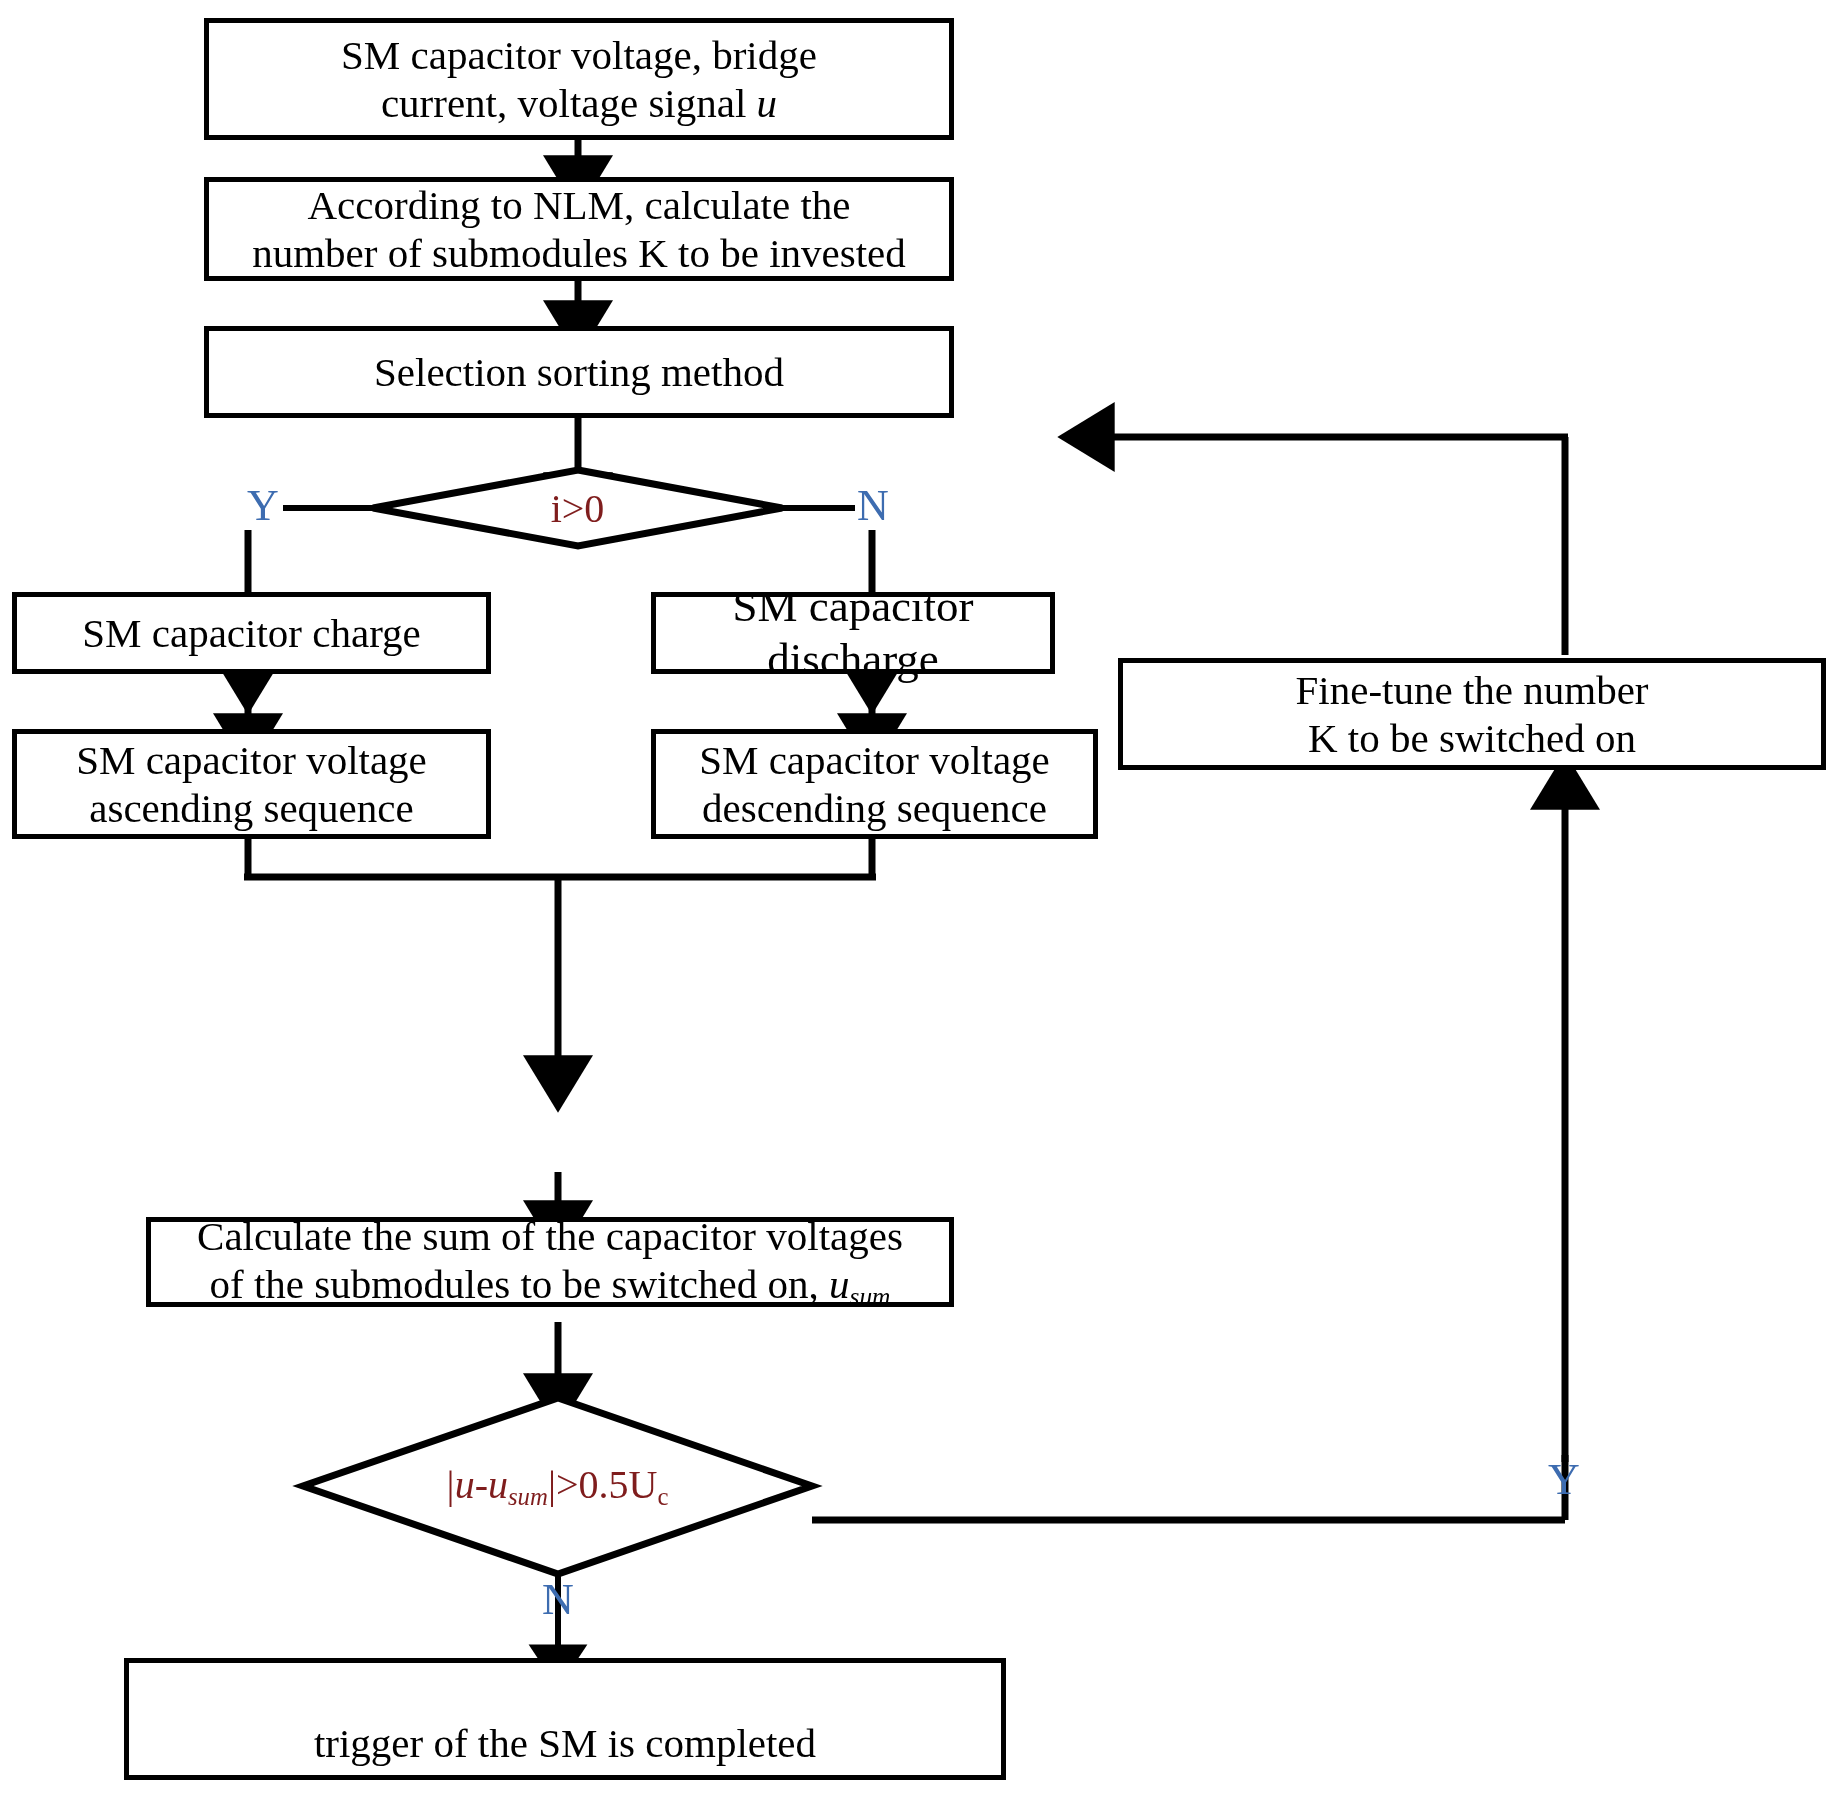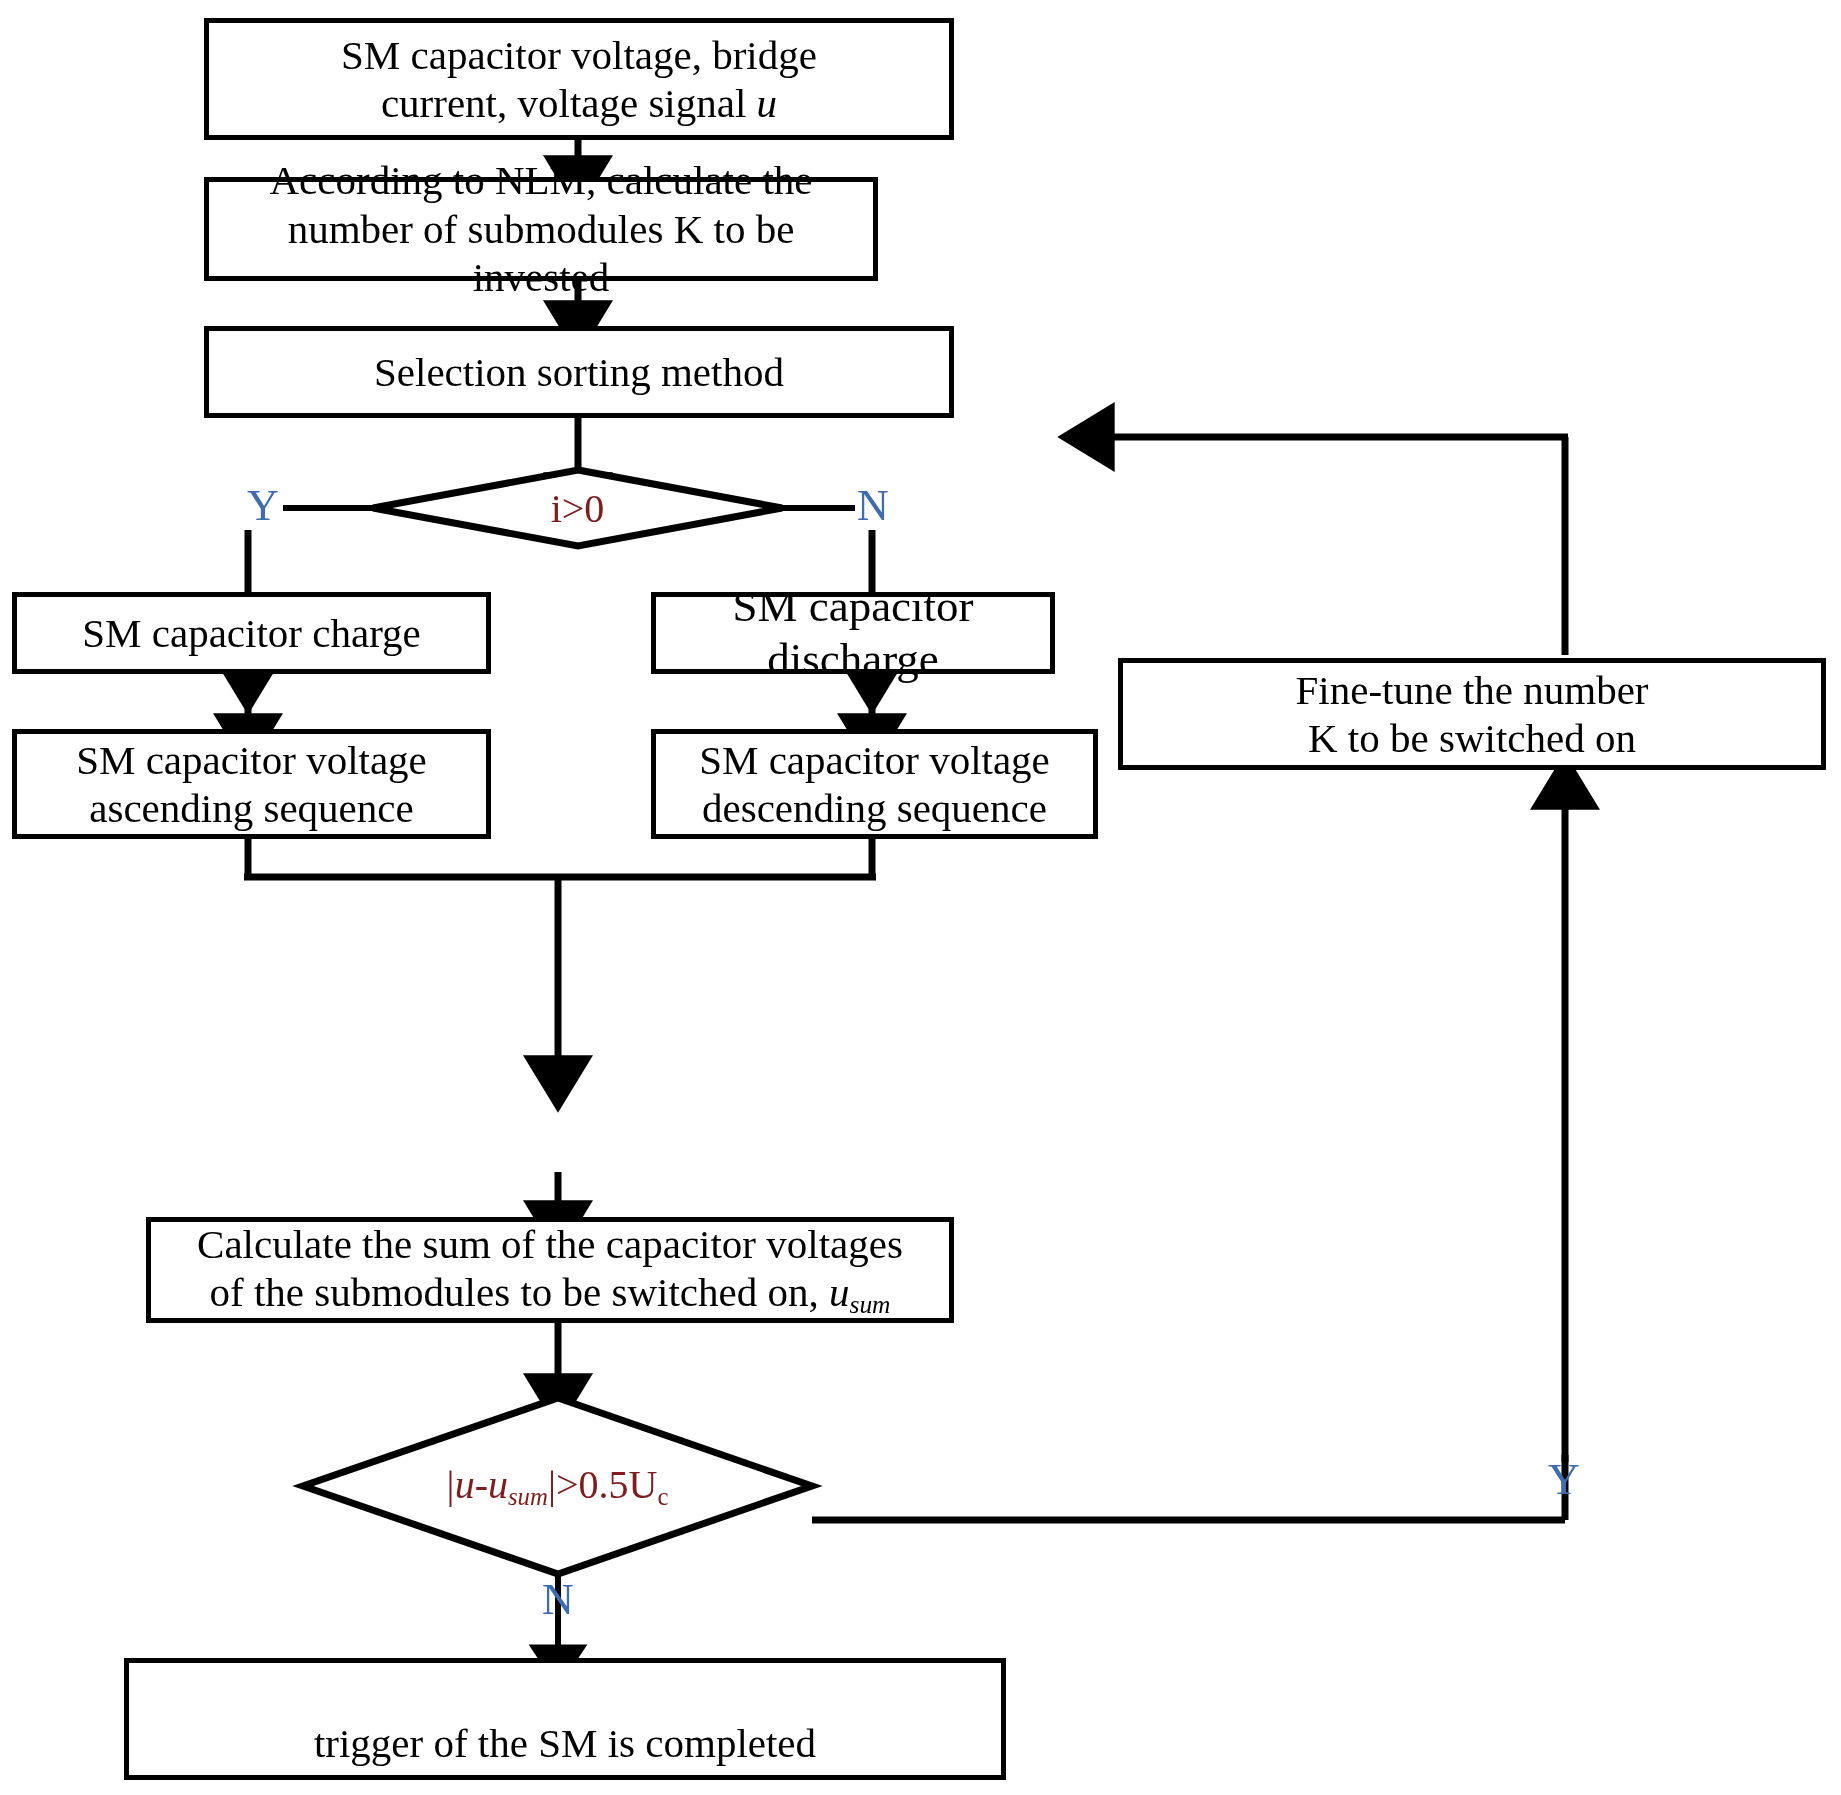--- a/index.html
+++ b/index.html
@@ -124,21 +124,21 @@
     <polygon points="558,1398 812,1486 558,1574 303,1486" fill="#ffffff" stroke="#000000" stroke-width="7" stroke-linejoin="miter"></polygon>
   </svg>
 
   <div class="node proc" style="left:204px; top:18px; width:750px; height:122px; font-size:41px;">
     <span class="txt">
       <span>SM capacitor voltage, bridge</span><br>
       <span>current, voltage signal </span><span class="it">u</span>
     </span>
   </div>
 
-  <div class="node proc" style="left:204px; top:177px; width:674px; height:104px; font-size:41px;">
+  <div class="node proc" style="left:204px; top:177px; width:750px; height:104px; font-size:41px;">
     <span class="txt">
       <span>According to NLM, calculate the</span><br>
       <span>number of submodules K to be invested</span>
     </span>
   </div>
 
   <div class="node proc" style="left:204px; top:326px; width:750px; height:92px; font-size:41px;">
     <span class="txt">Selection sorting method</span>
   </div>
 
@@ -171,21 +171,21 @@
   </div>
 
   <div class="node proc" style="left:1118px; top:658px; width:708px; height:112px; font-size:41px;">
     <span class="txt">
       <span>Fine-tune the number</span><br>
       <span>K to be switched on</span>
     </span>
   </div>
 
 
-  <div class="node proc" style="left:146px; top:1217px; width:808px; height:106px; font-size:41px;">
+  <div class="node proc" style="left:146px; top:1217px; width:808px; height:90px; font-size:41px;">
     <span class="txt">
       <span>Calculate the sum of the capacitor voltages</span><br>
       <span>of the submodules to be switched on, </span><span class="it">u</span><sub>sum</sub>
     </span>
   </div>
 
   <div class="diamond-wrap" style="left:303px; top:1398px; width:509px; height:176px;">
     <span class="diamond-label" style="font-size:40px;"><span>|</span><span class="it">u</span><span>-</span><span class="it">u</span><sub>sum</sub><span>|&gt;0.5U</span><sub class="up">c</sub></span>
   </div>
   <span class="branch" style="left:1548px; top:1458px;">Y</span>

